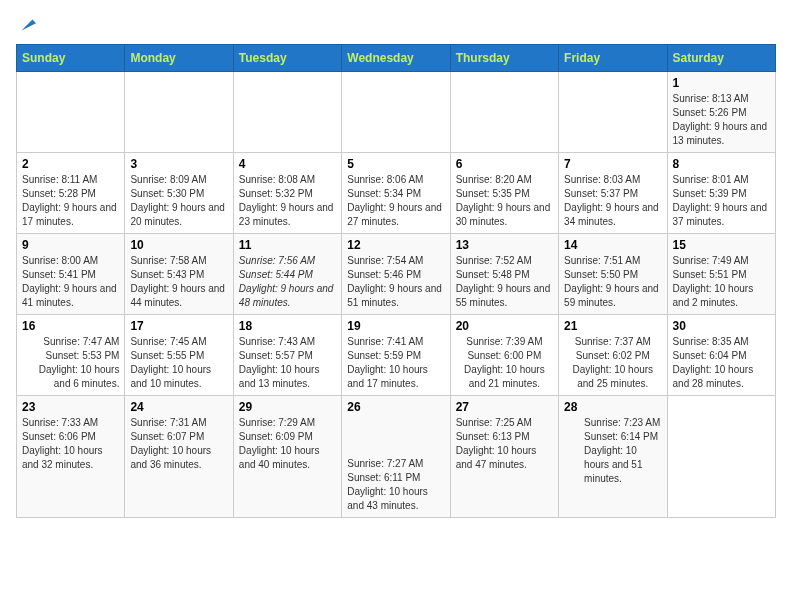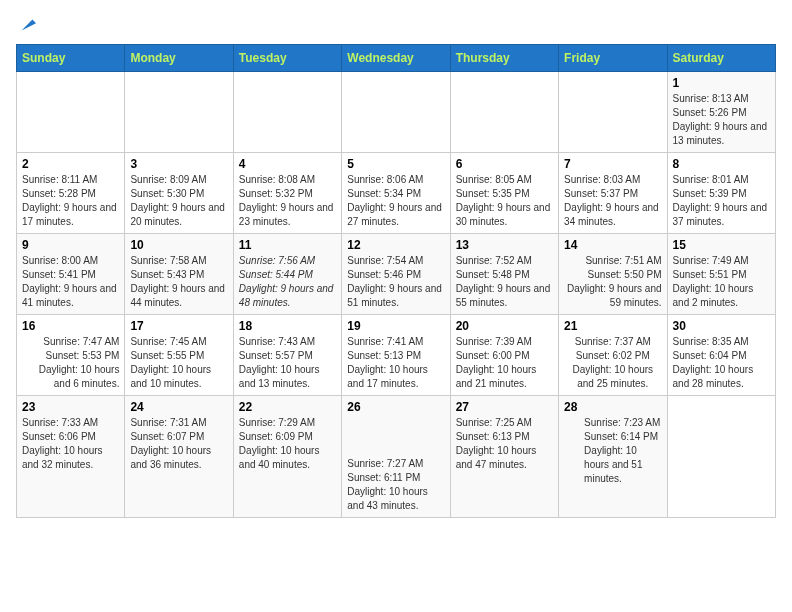--- a/index.html
+++ b/index.html
@@ -145,21 +145,21 @@
 Daylight: 9 hours and 23 minutes.</div>
         </td>
         <td>
           <span class="day-number">5</span>
           <div class="day-info" style="white-space: pre-line;">Sunrise: 8:06 AM
 Sunset: 5:34 PM
 Daylight: 9 hours and 27 minutes.</div>
         </td>
         <td>
           <span class="day-number">6</span>
-          <div class="day-info" style="white-space: pre-line;">Sunrise: 8:05 AM
+          <div class="day-info" style="white-space: pre-line;">Sunrise: 8:20 AM
 Sunset: 5:35 PM
 Daylight: 9 hours and 30 minutes.</div>
         </td>
         <td>
           <span class="day-number">7</span>
           <div class="day-info" style="white-space: pre-line;">Sunrise: 8:03 AM
 Sunset: 5:37 PM
 Daylight: 9 hours and 34 minutes.</div>
         </td>
         <td>
@@ -195,21 +195,21 @@
 Daylight: 9 hours and 51 minutes.</div>
         </td>
         <td>
           <span class="day-number">13</span>
           <div class="day-info" style="white-space: pre-line;">Sunrise: 7:52 AM
 Sunset: 5:48 PM
 Daylight: 9 hours and 55 minutes.</div>
         </td>
         <td>
           <span class="day-number">14</span>
-          <div class="day-info" style="white-space: pre-line; text-align: right;">Sunrise: 7:51 AM
+          <div class="day-info" style="white-space: pre-line;">Sunrise: 7:51 AM
 Sunset: 5:50 PM
 Daylight: 9 hours and 59 minutes.</div>
         </td>
         <td>
           <span class="day-number">15</span>
           <div class="day-info" style="white-space: pre-line;">Sunrise: 7:49 AM
 Sunset: 5:51 PM
 Daylight: 10 hours and 2 minutes.</div>
         </td>
       </tr>
@@ -228,26 +228,26 @@
         </td>
         <td>
           <span class="day-number">18</span>
           <div class="day-info" style="white-space: pre-line;">Sunrise: 7:43 AM
 Sunset: 5:57 PM
 Daylight: 10 hours and 13 minutes.</div>
         </td>
         <td>
           <span class="day-number">19</span>
           <div class="day-info" style="white-space: pre-line;">Sunrise: 7:41 AM
-Sunset: 5:13 PM
+Sunset: 5:59 PM
 Daylight: 10 hours and 17 minutes.</div>
         </td>
         <td>
           <span class="day-number">20</span>
-          <div class="day-info" style="white-space: pre-line;">Sunrise: 7:39 AM
+          <div class="day-info" style="white-space: pre-line; text-align: center;">Sunrise: 7:39 AM
 Sunset: 6:00 PM
 Daylight: 10 hours and 21 minutes.</div>
         </td>
         <td>
           <span class="day-number">21</span>
           <div class="day-info" style="white-space: pre-line; text-align: center;">Sunrise: 7:37 AM
 Sunset: 6:02 PM
 Daylight: 10 hours and 25 minutes.</div>
         </td>
         <td>
@@ -264,21 +264,21 @@
 Sunset: 6:06 PM
 Daylight: 10 hours and 32 minutes.</div>
         </td>
         <td>
           <span class="day-number">24</span>
           <div class="day-info" style="white-space: pre-line;">Sunrise: 7:31 AM
 Sunset: 6:07 PM
 Daylight: 10 hours and 36 minutes.</div>
         </td>
         <td>
-          <span class="day-number">22</span>
+          <span class="day-number">29</span>
           <div class="day-info" style="white-space: pre-line;">Sunrise: 7:29 AM
 Sunset: 6:09 PM
 Daylight: 10 hours and 40 minutes.</div>
         </td>
         <td>
           <span class="day-number">26</span>
           <div class="day-info" style="white-space: pre-line; margin-top: 43px;">Sunrise: 7:27 AM
 Sunset: 6:11 PM
 Daylight: 10 hours and 43 minutes.</div>
         </td>

